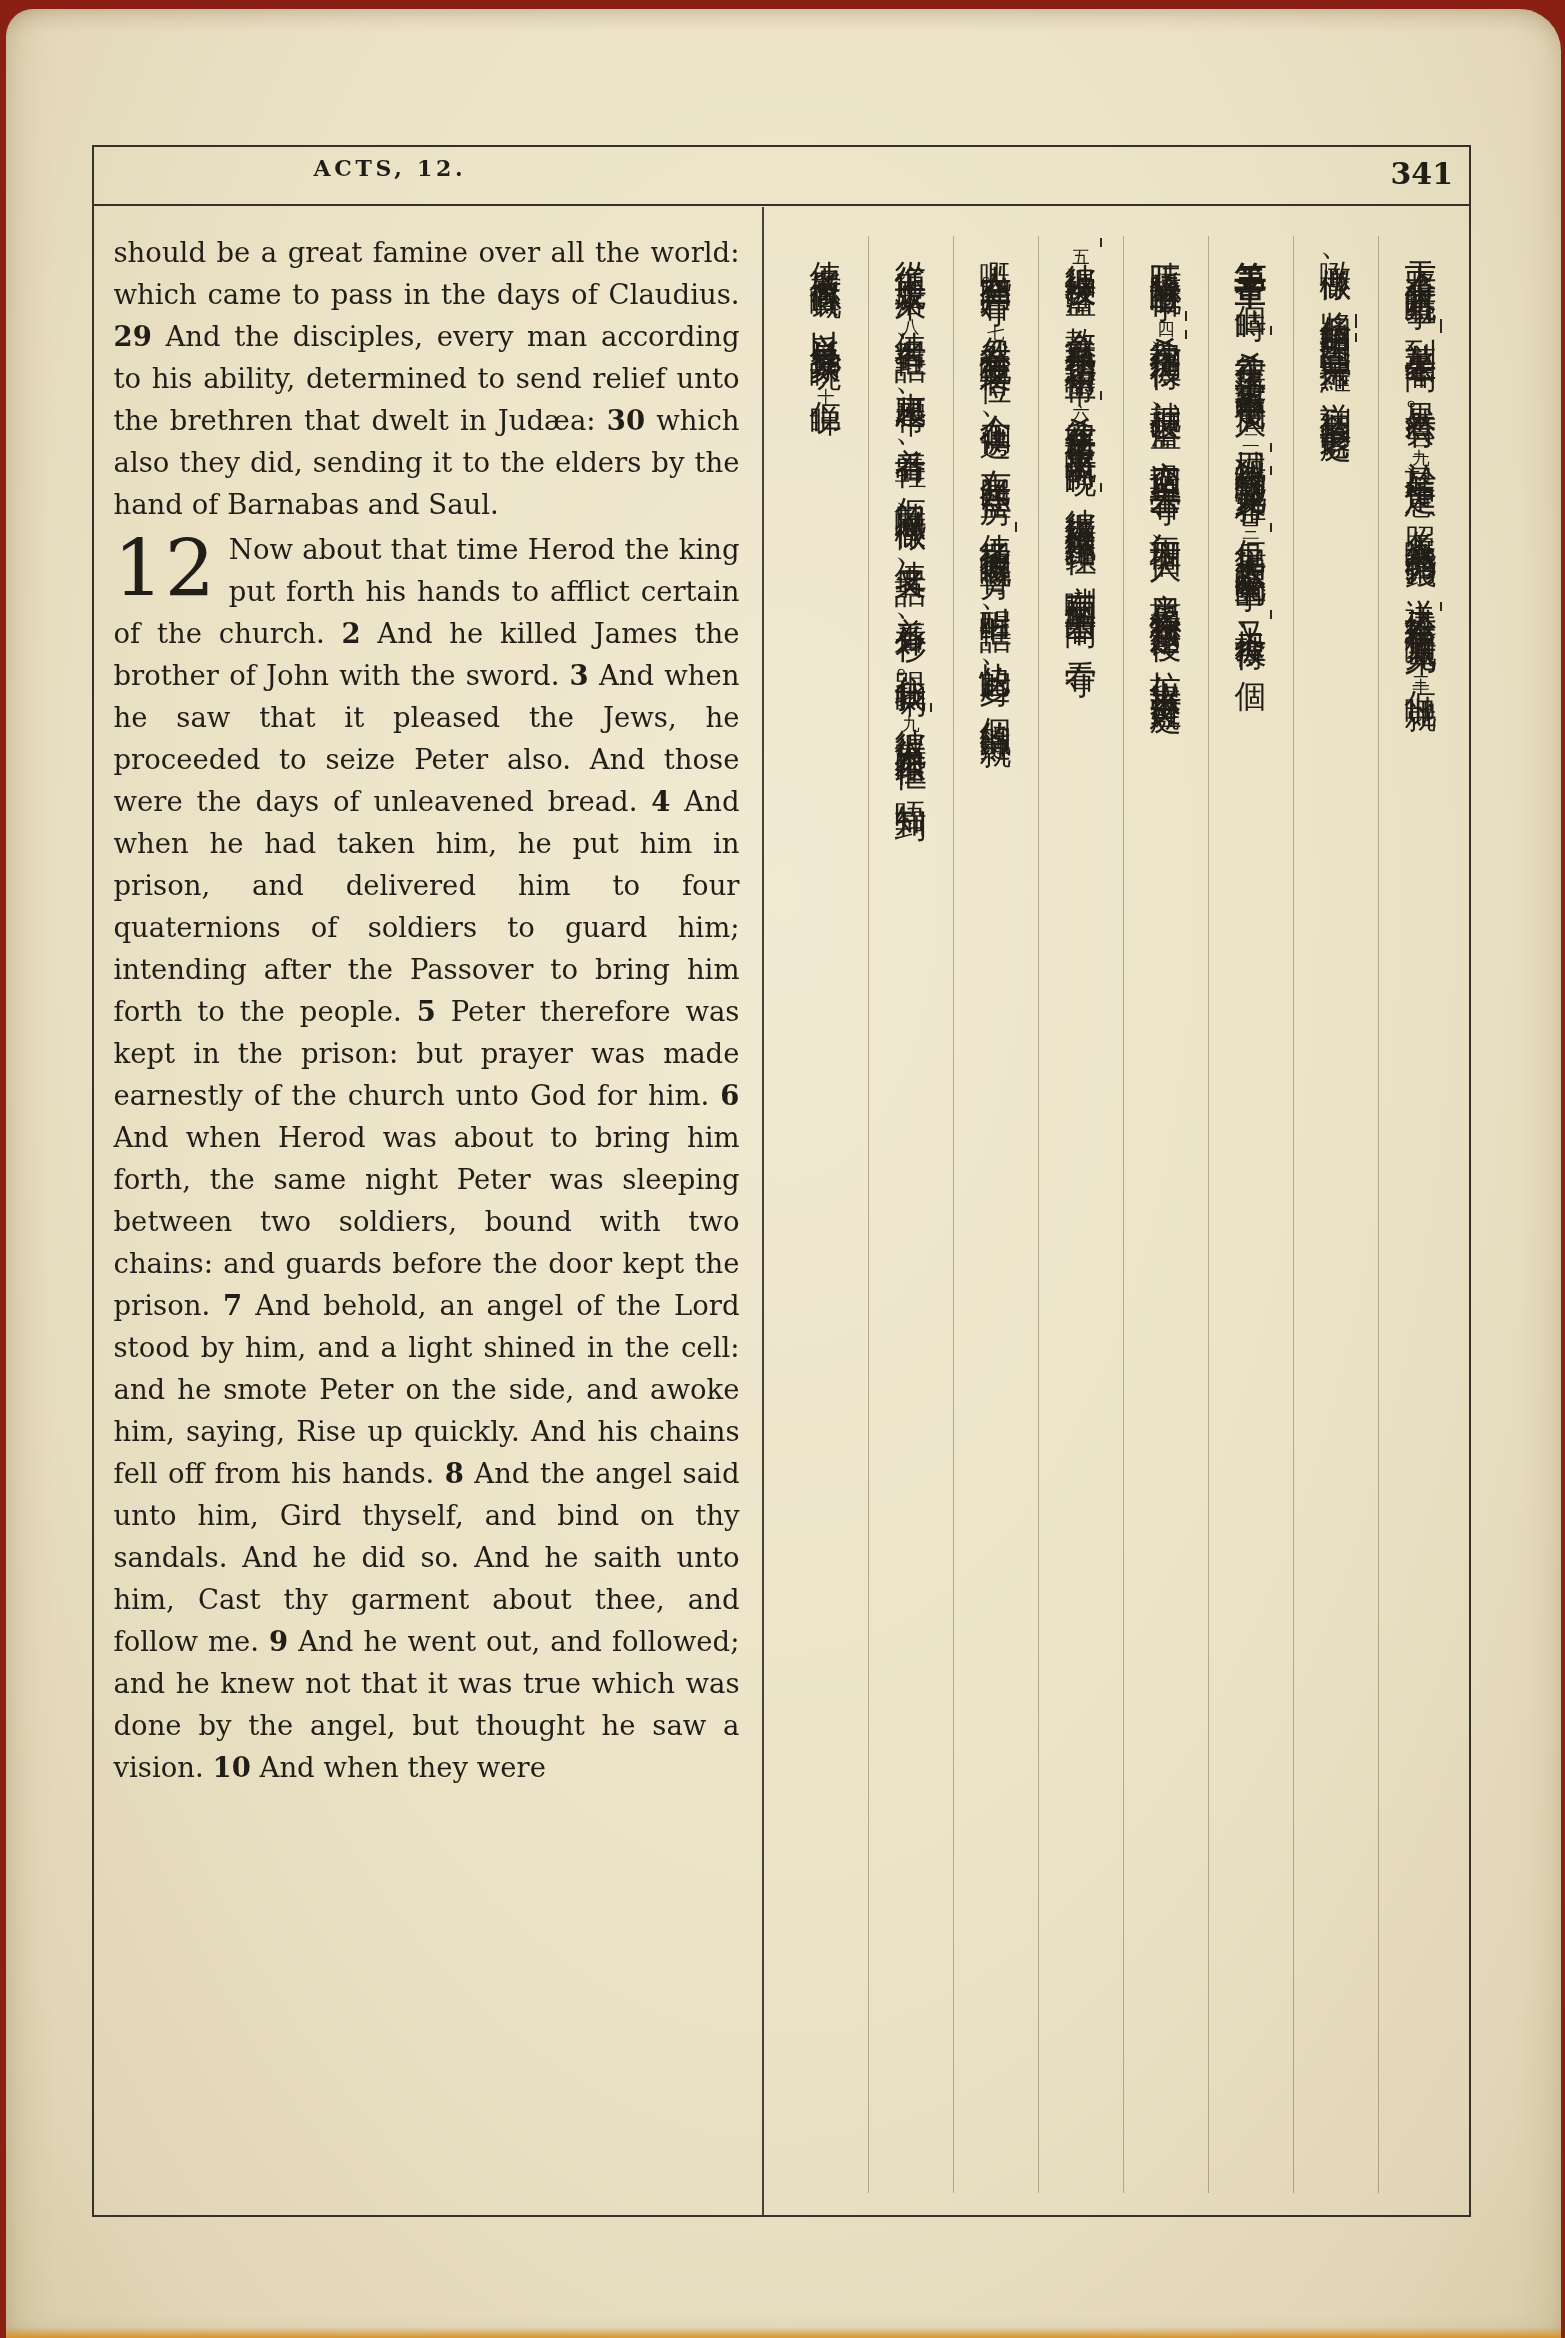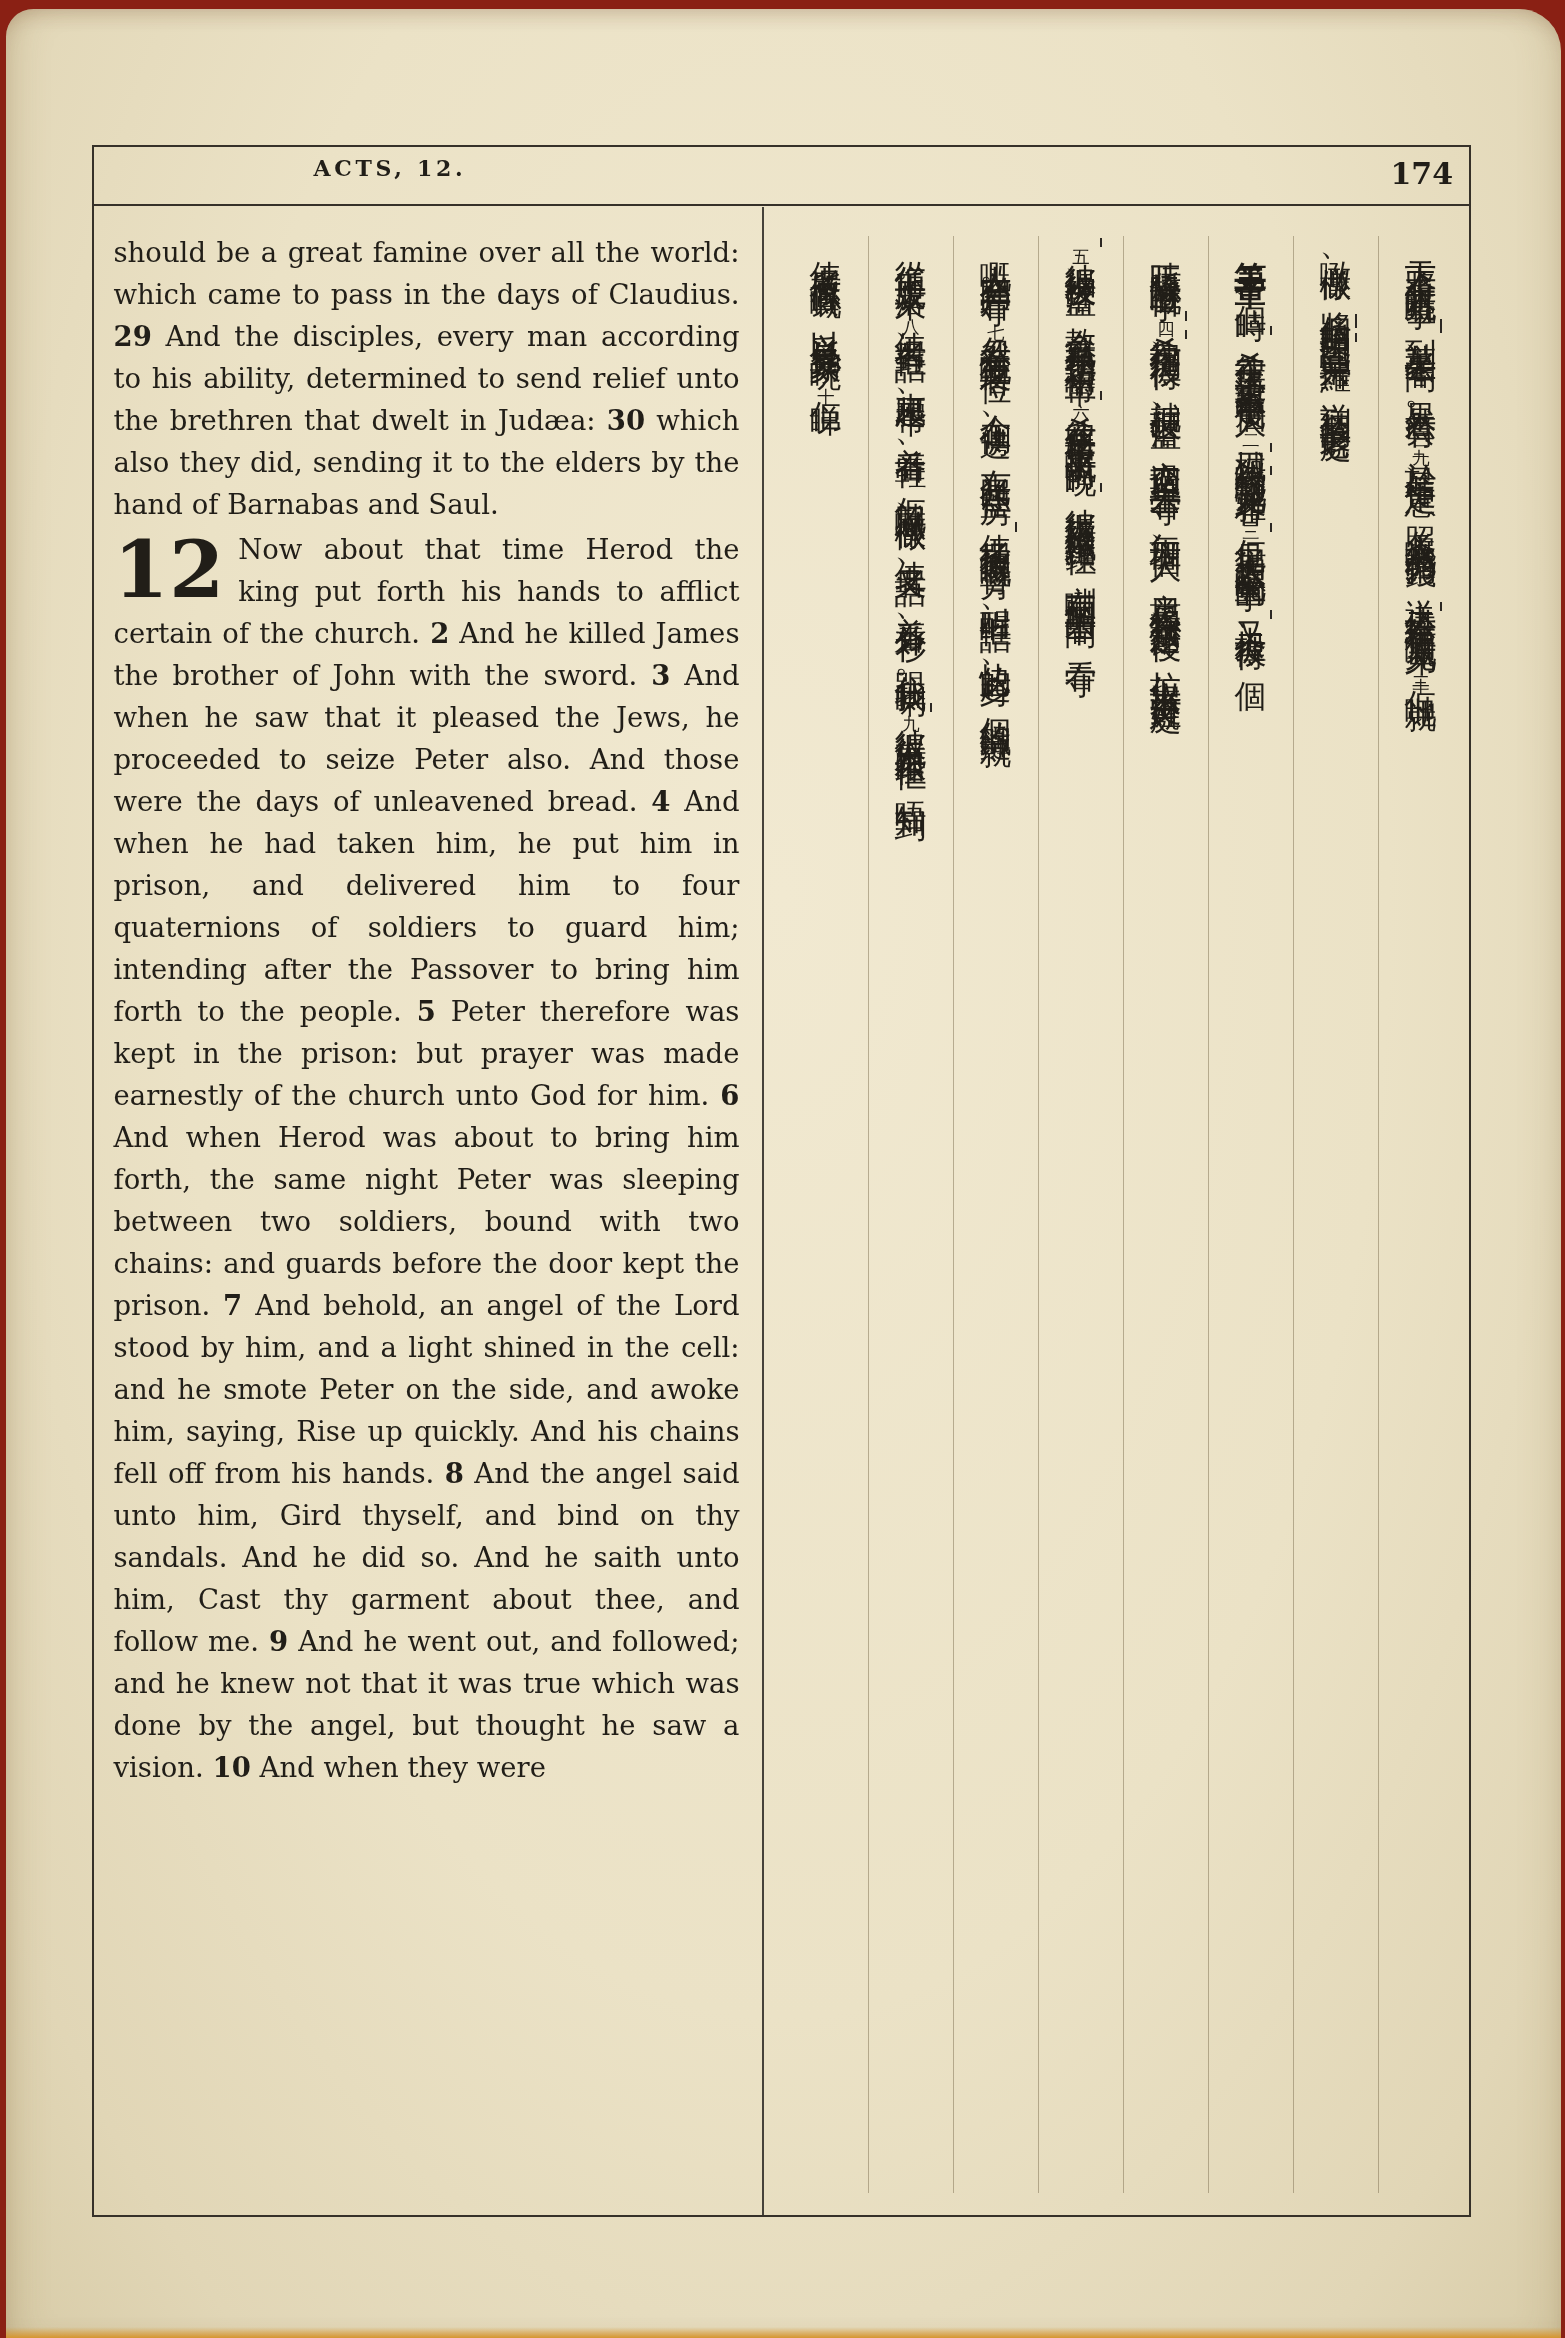--- a/index.html
+++ b/index.html
@@ -32,21 +32,21 @@
   .h-num{position:absolute;left:1297px;top:9.2px;font-size:30px;font-weight:600;color:var(--ink,#211e18);}
   .content{position:absolute;top:60px;left:0;right:0;bottom:0;display:flex;overflow:hidden;}
   .en-col{
     width:668px;box-sizing:border-box;padding:24px 22px 0 20px;
     font-size:27.5px;line-height:42px;text-align:justify;color:var(--ink,#211e18);
     overflow:hidden;
     border-radius:8px;
   }
   .en-p{margin:0;}
   .en-p + .en-p{margin-top:2.8px;}
-  .dropcap{float:left;font-size:79px;line-height:73px;font-weight:700;margin:5.5px 13px 0 0;letter-spacing:0.9px;}
+  .dropcap{float:left;font-size:79px;line-height:73px;font-weight:400;margin:5.5px 13px 0 0;letter-spacing:0.9px;}
   .en-verse{font-weight:700;}
   .en-italic{}
   .divider{width:2.8px;background:#46423a;}
   .cn-sec{flex:1;box-sizing:border-box;padding:29px 5.5px 22px 5.5px;overflow:hidden;}
   .cn-flow{
     writing-mode:vertical-rl;height:100%;width:100%;
     font-family:"DejaVu Sans","Liberation Sans",sans-serif;
     font-size:32px;letter-spacing:4.6px;color:var(--ink,#211e18);
   }
   .cn-col{
@@ -58,21 +58,21 @@
   .cn-name{border-right:2.8px solid #2c2823;}
   .cn-heading{font-weight:700;margin-inline-end:24px;}
 </style>
 </head>
 <body>
 
 <div class="paper">
   <div class="frame">
     <div class="header">
       <div class="h-en">ACTS, 12.</div>
-      <div class="h-num">174</div>
+      <div class="h-num">341</div>
     </div>
     <div class="content">
       <div class="en-col" id="enCol">
           <p class="en-p"><span>should be a great famine over all the world: which came to pass in the days of Claudius. </span><span class="en-verse">29</span><span> And the disciples, every man according to his ability, determined to send relief unto the brethren that dwelt in Judæa: </span><span class="en-verse">30</span><span> which also they did, sending it to the elders by the hand of Barnabas and Saul.</span></p>
           <p class="en-p"><span class="dropcap">12</span><span>Now about that time Herod the king put forth his hands to afflict certain of the church. </span><span class="en-verse">2</span><span> And he killed James the brother of John with the sword. </span><span class="en-verse">3</span><span> And when he saw that it pleased the Jews, he proceeded to seize Peter also. And </span><span class="en-italic">those</span><span> were the days of unleavened bread. </span><span class="en-verse">4</span><span> And when he had taken him, he put him in prison, and delivered him to four quaternions of soldiers to guard him; intending after the Passover to bring him forth to the people. </span><span class="en-verse">5</span><span> Peter therefore was kept in the prison: but prayer was made earnestly of the church unto God for him. </span><span class="en-verse">6</span><span> And when Herod was about to bring him forth, the same night Peter was sleeping between two soldiers, bound with two chains: and guards before the door kept the prison. </span><span class="en-verse">7</span><span> And behold, an angel of the Lord stood by him, and a light shined in the cell: and he smote Peter on the side, and awoke him, saying, Rise up quickly. And his chains fell off from his hands. </span><span class="en-verse">8</span><span> And the angel said unto him, Gird thyself, and bind on thy sandals. And he did so. And he saith unto him, Cast thy garment about thee, and follow me. </span><span class="en-verse">9</span><span> And he went out, and followed; and he knew not that it was true which was done by the angel, but thought he saw a vision. </span><span class="en-verse">10</span><span> And when they were</span></p>
         </div>
       <div class="divider"></div>
       <div class="cn-sec">
         <div class="cn-flow" id="cnFlow">
             <div class="cn-col"><span>天下將有大飢荒嘅事、到</span><span class="cn-name">革老丟</span><span>年間、果然眞有。</span><span class="cn-verse">二九</span><span>於是信徒定意、照各人嘅能力捐錢、送去供給住在</span><span class="cn-name">猶太</span><span>嘅兄弟、</span><span class="cn-verse">三十</span><span>佢哋就</span></div>

